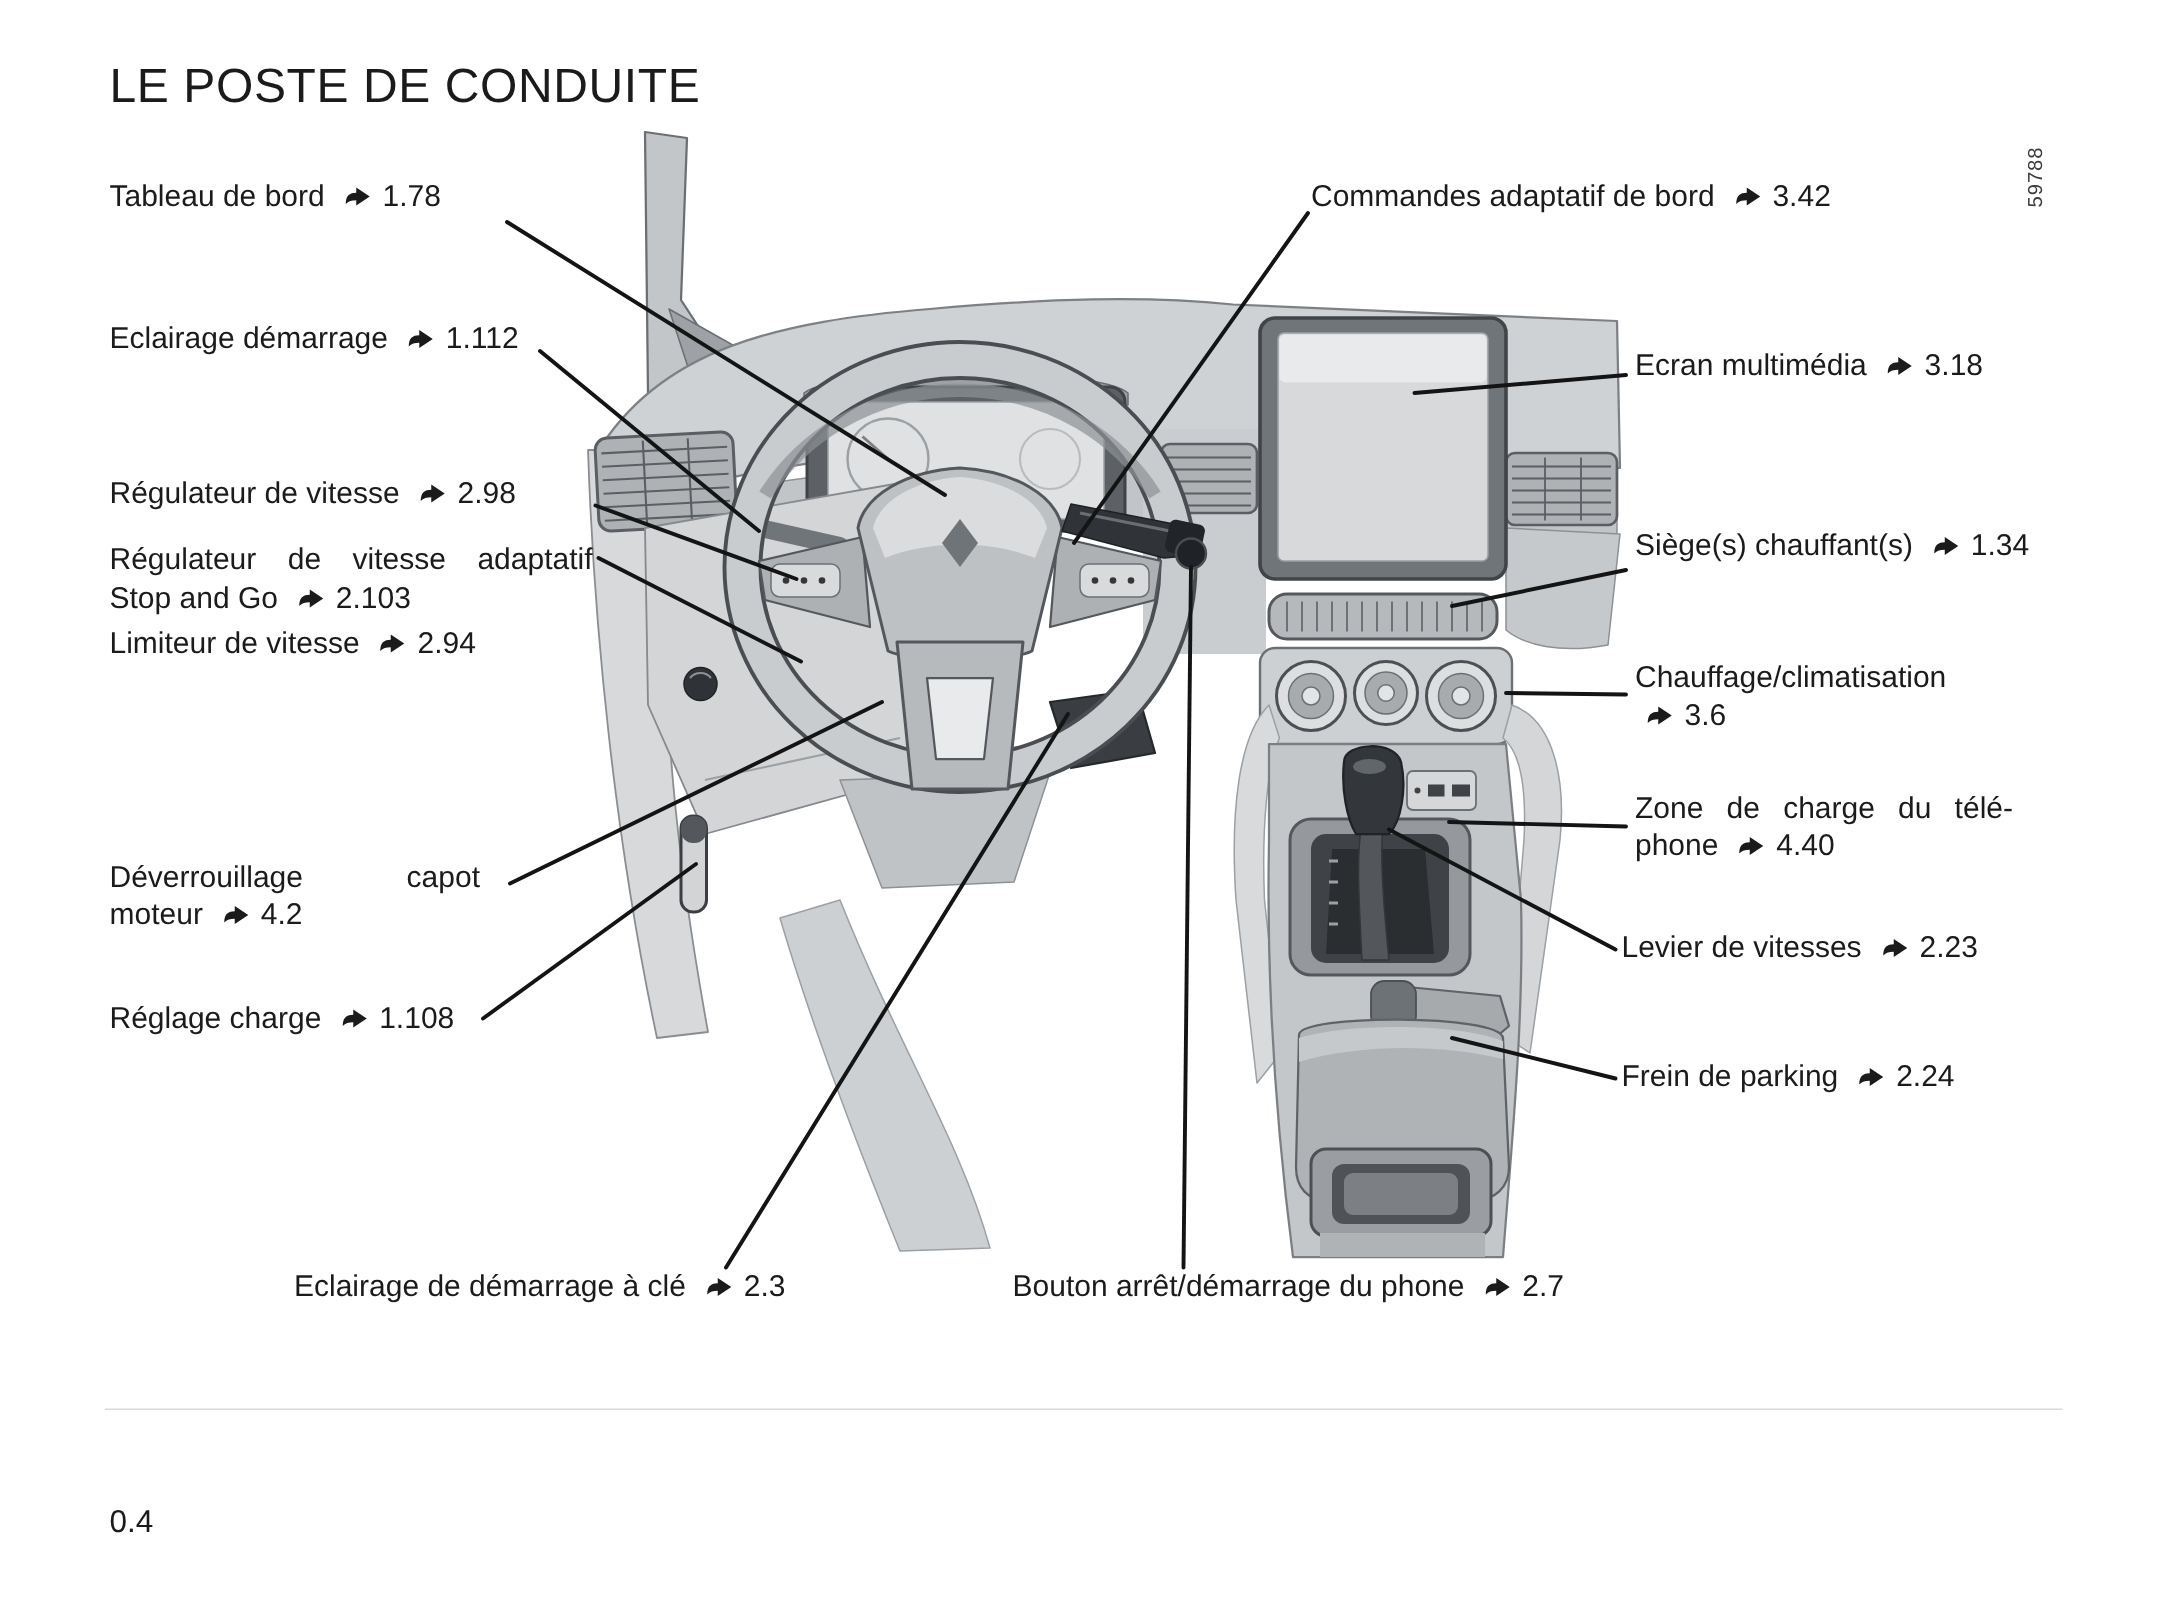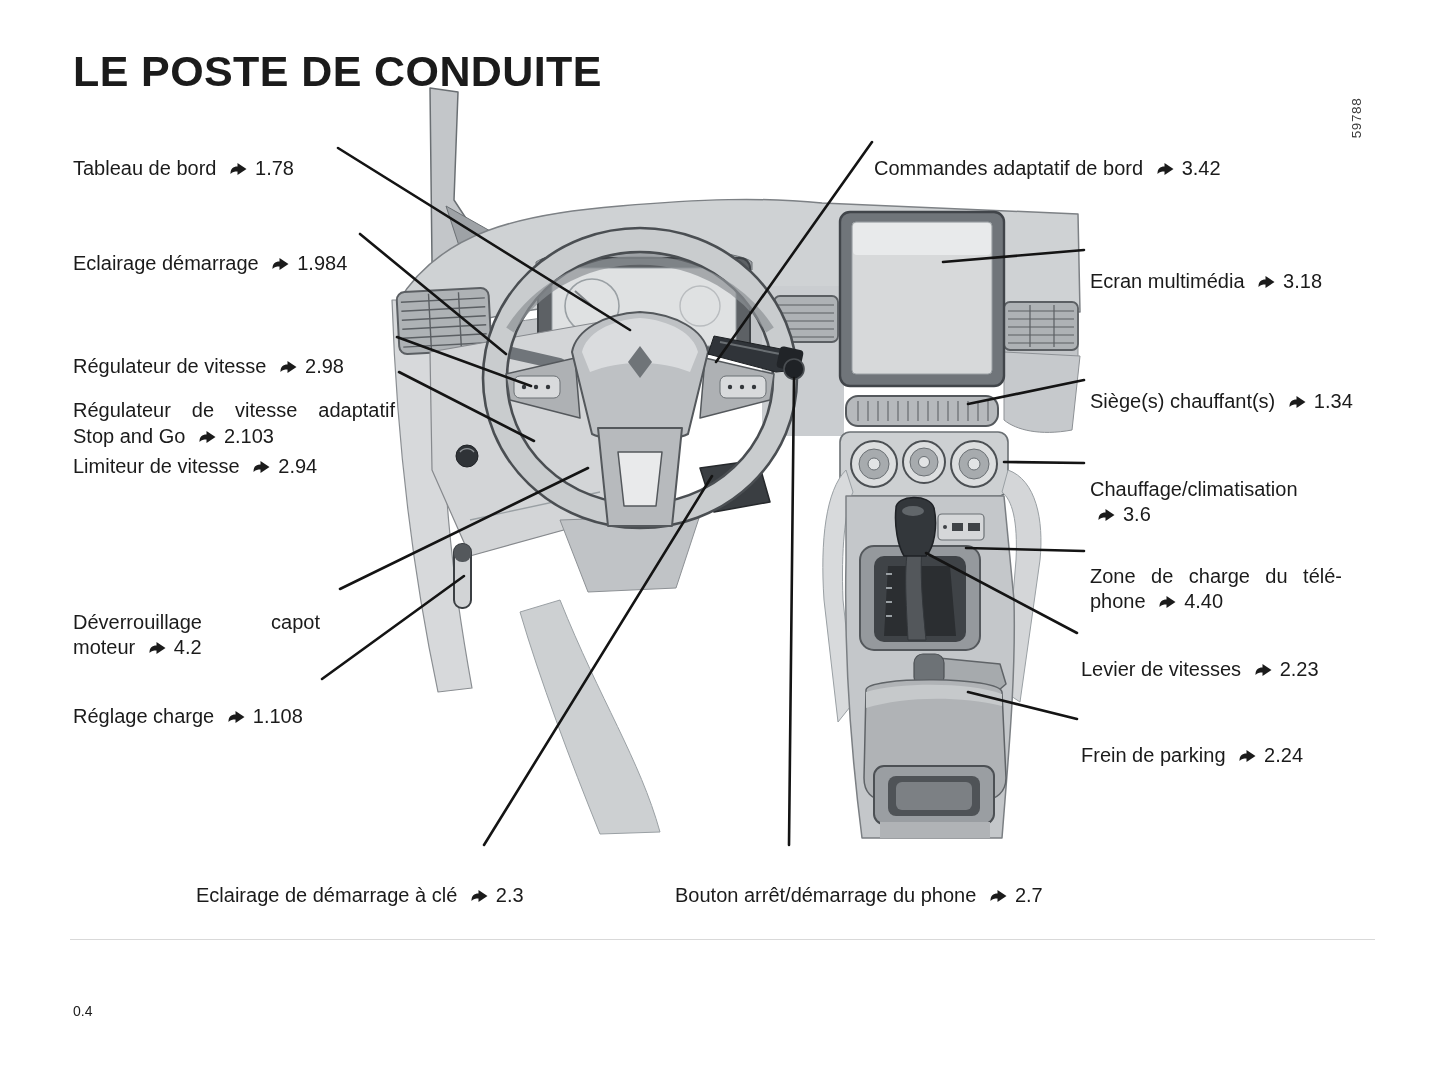--- a/index.html
+++ b/index.html
@@ -1,28 +1,28 @@
 <!DOCTYPE html>
 <html><head>
 <meta charset="utf-8">
 <style>
   html,body{margin:0;padding:0;background:#ffffff;}
   body{width:1445px;height:1070px;position:relative;overflow:hidden;
        font-family:"Liberation Sans", sans-serif;color:#1b1b1b;}
-  .page-title{position:absolute;left:73px;top:18px;font-size:43px;font-weight:bold;
+  .page-title{position:absolute;left:73px;top:18px;font-size:32px;font-weight:normal;
        letter-spacing:.4px;white-space:nowrap;}
-  .callout{position:absolute;font-size:20px;line-height:25px;margin-top:37px;}
+  .callout{position:absolute;font-size:20px;line-height:25px;}
   .callout.nowrap{white-space:nowrap;}
   .callout.justify{text-align:justify;}
   .refgrp{white-space:nowrap;}
   .refgrp svg{vertical-align:-1px;margin:0 5px 0 7px;}
   .fig-id{position:absolute;left:1322px;top:84px;width:68px;height:68px;
        display:flex;align-items:center;justify-content:center;
        transform:rotate(-90deg);font-size:13.5px;color:#3c3c3c;letter-spacing:.6px;}
-  .page-number{position:absolute;left:73px;top:1003px;font-size:14px;}
+  .page-number{position:absolute;left:73px;top:1003px;font-size:21px;}
   .bottom-rule{position:absolute;left:70px;top:939px;width:1305px;height:1px;
        background:#d9d9d9;}
   svg.scene{position:absolute;left:0;top:0;}
   .hyph{hyphens:manual;-webkit-hyphens:manual;}
 </style>
 </head>
 <body>
 
 <svg class="scene" width="1445" height="1070" viewBox="0 0 1445 1070">
 
@@ -248,21 +248,21 @@
   <span>Tableau de bord</span>
   <span class="refgrp"><svg width="21" height="14" viewBox="0 0 20 14">
         <path d="M1 12 C1 6.5 3.5 4.5 8 4.5 L8 1 L17 7 L8 13 L8 9.5 C5 9.5 2.8 10 1 12 Z" fill="#1b1b1b"></path>
       </svg><span>1.78</span></span>
 </div>
 
 <div class="callout nowrap" style="left:73px;top:214px">
   <span>Eclairage démarrage</span>
   <span class="refgrp"><svg width="21" height="14" viewBox="0 0 20 14">
         <path d="M1 12 C1 6.5 3.5 4.5 8 4.5 L8 1 L17 7 L8 13 L8 9.5 C5 9.5 2.8 10 1 12 Z" fill="#1b1b1b"></path>
-      </svg><span>1.984</span></span>
+      </svg><span>1.112</span></span>
 </div>
 
 <div class="callout nowrap" style="left:73px;top:317px">
   <span>Régulateur de vitesse</span>
   <span class="refgrp"><svg width="21" height="14" viewBox="0 0 20 14">
         <path d="M1 12 C1 6.5 3.5 4.5 8 4.5 L8 1 L17 7 L8 13 L8 9.5 C5 9.5 2.8 10 1 12 Z" fill="#1b1b1b"></path>
       </svg><span>2.98</span></span>
 </div>
 
 <div class="callout justify" style="left:73px;top:360px;width:322px;line-height:26px">

